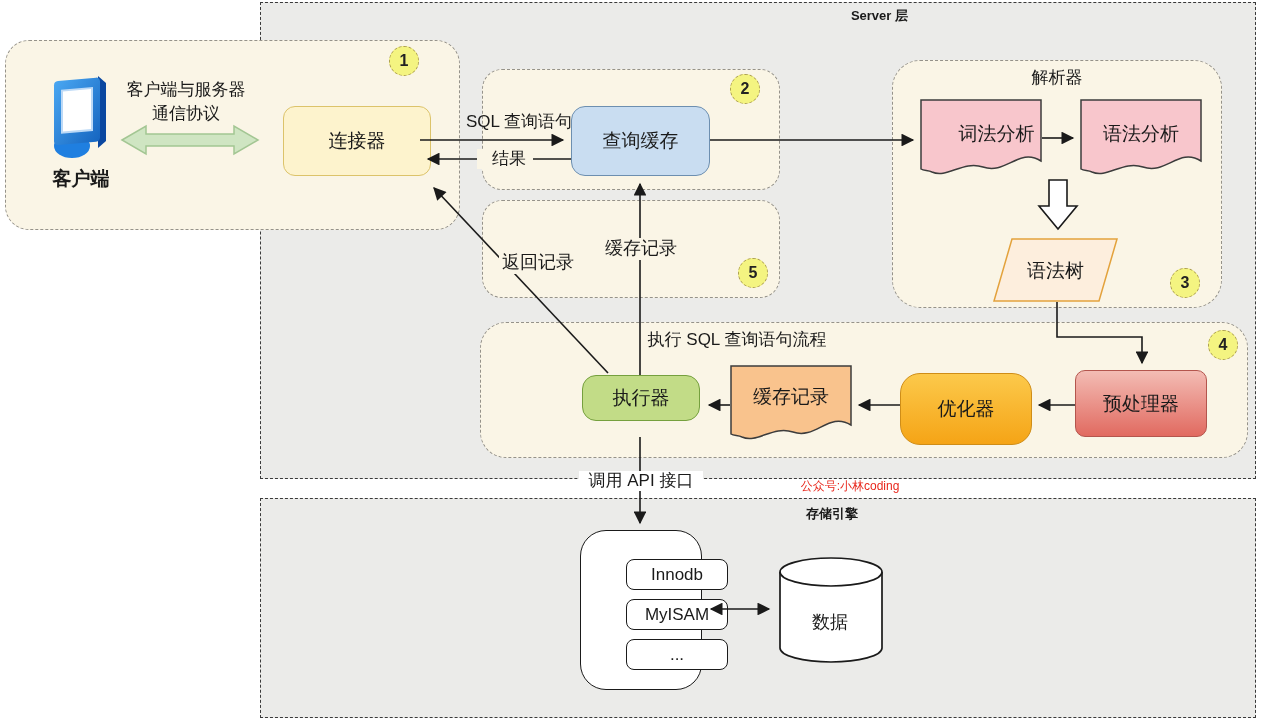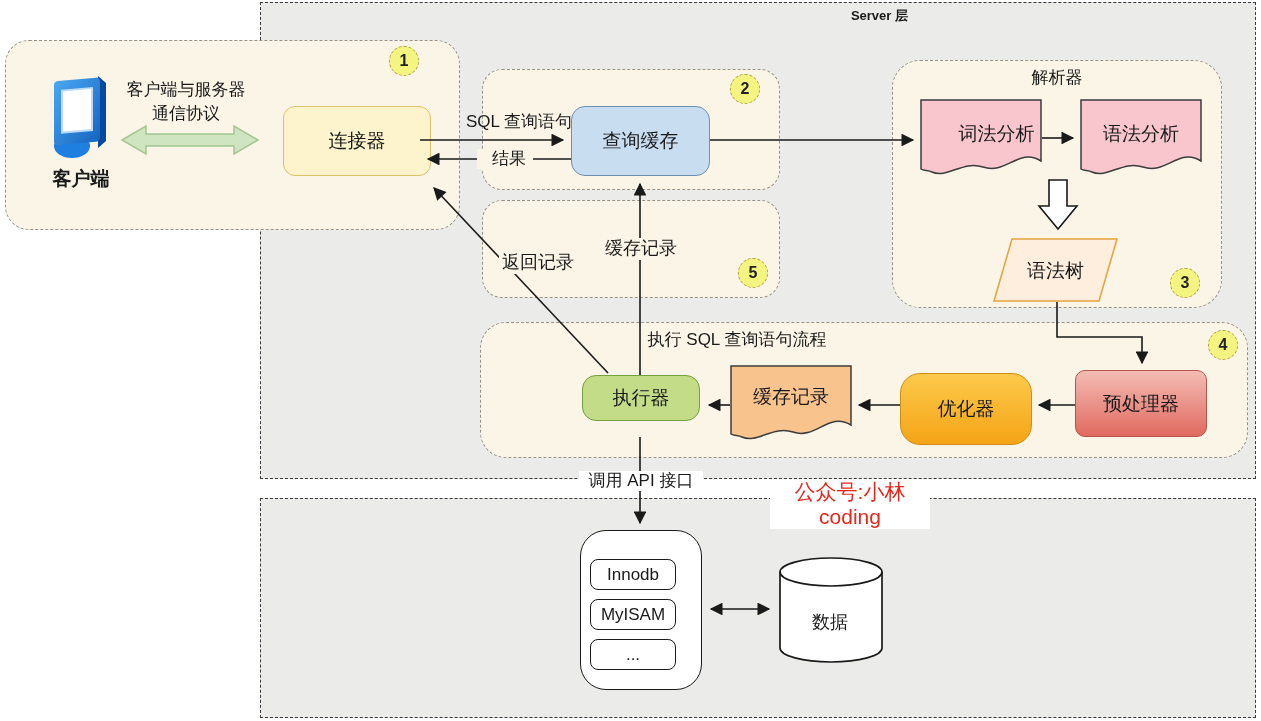--- a/index.html
+++ b/index.html
@@ -16,23 +16,23 @@
   .big-title{font-weight:bold;font-size:13px;text-align:right;}
   .sec-title{font-size:17px;text-align:center;position:absolute;z-index:2;}
   .edge-label{position:absolute;z-index:6;font-size:17px;text-align:center;line-height:1.2;}
   .badge{
     position:absolute;z-index:6;width:30px;height:30px;border-radius:50%;
     background:#f4f481;border:1.5px dashed #ad9f4e;box-sizing:border-box;
     display:flex;align-items:center;justify-content:center;
     font-size:16px;font-weight:600;color:#222;
   }
   .engine-box{
-    position:absolute;z-index:3;width:86px;height:31px;background:#fff;
+    position:absolute;z-index:3;width:102px;height:31px;background:#fff;
     border:1.6px solid #1a1a1a;border-radius:8px;box-sizing:border-box;
-    display:flex;align-items:center;justify-content:center;font-size:17px;
+    display:flex;align-items:center;justify-content:center;font-size:17px;margin-left:36px;
   }
   svg.overlay{position:absolute;left:0;top:0;z-index:5;pointer-events:none;}
   svg .wire{stroke:#1a1a1a;stroke-width:1.6;fill:none;}
   .shape-label{position:absolute;z-index:4;font-size:19px;text-align:center;}
 </style>
 </head>
 <body>
 
 <div class="abs panel" style="left:260px;top:2px;width:996px;height:477px;z-index:0;"></div>
 <div class="abs big-title" style="left:608px;top:7px;width:300px;z-index:2;">Server 层</div>
@@ -139,13 +139,13 @@
   <line class="wire" x1="608" y1="373" x2="434" y2="188" marker-end="url(#arr)"></line>
   <line class="wire" x1="640" y1="437" x2="640" y2="523" marker-end="url(#arr)"></line>
   <line class="wire" x1="711" y1="609" x2="769" y2="609" marker-start="url(#arr)" marker-end="url(#arr)"></line>
 </svg>
 
 <div class="edge-label" style="left:462px;top:112px;width:114px;">SQL 查询语句</div>
 <div class="edge-label" style="left:477px;top:149px;width:48px;background:#faf5e6;padding-left:8px;">结果</div>
 <div class="edge-label" style="left:598px;top:238px;width:86px;background:#faf5e6;font-size:18px;">缓存记录</div>
 <div class="edge-label" style="left:475px;top:252px;width:78px;background:#faf5e6;font-size:18px;margin-left:24px;">返回记录</div>
 <div class="edge-label" style="left:579px;top:471px;width:124px;background:#ffffff;">调用 API 接口</div>
-<div class="edge-label" style="left:770px;top:479px;width:160px;color:#e8271c;font-size:21px;background:#ffffff;">公众号:小林coding</div>
+<div class="edge-label" style="left:770px;top:479px;width:160px;color:#e8271c;font-size:12px;background:#ffffff;">公众号:小林coding</div>
 
 </body></html>

